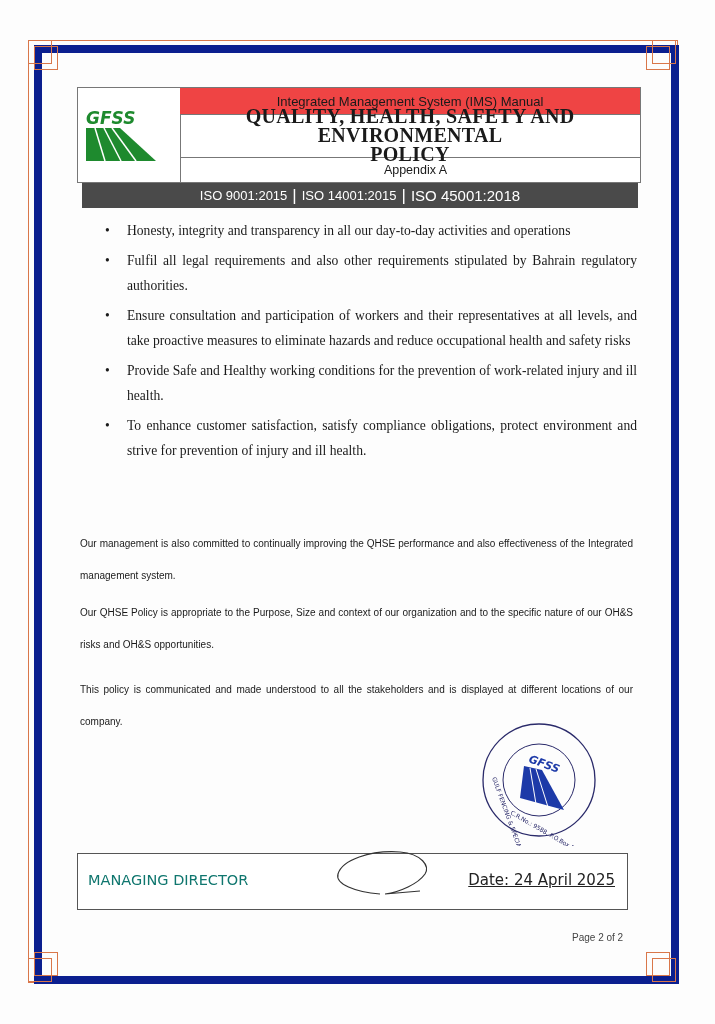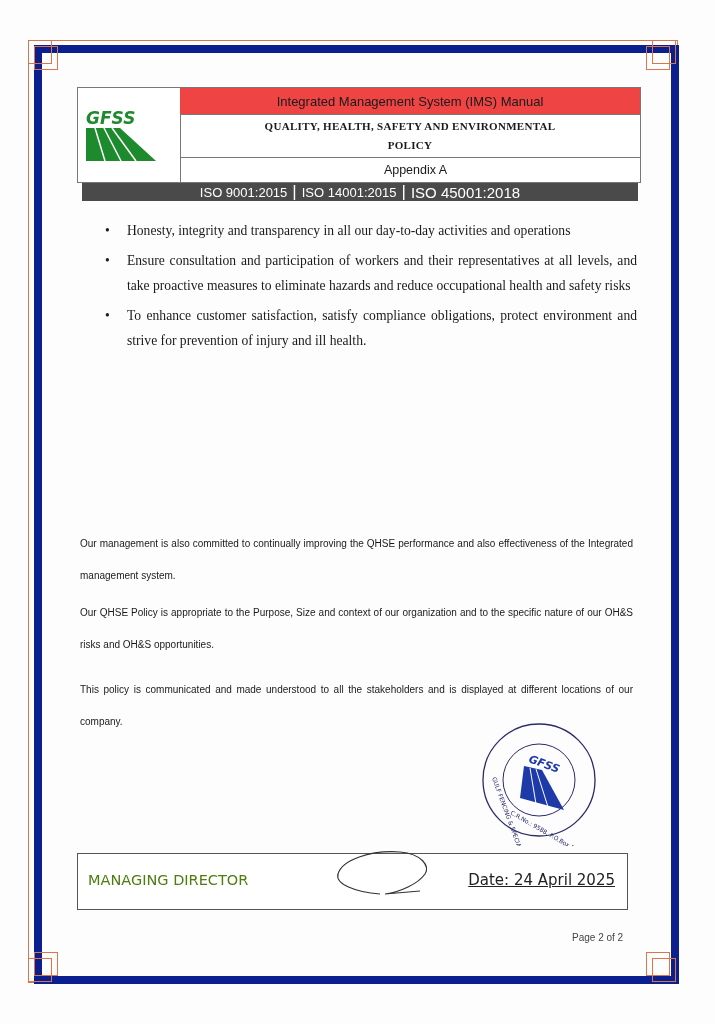--- a/index.html
+++ b/index.html
@@ -8,35 +8,35 @@
   .abs { position:absolute; }
   
   .blue-frame { left:34px; top:45px; width:629px; height:923px; border:8px solid #0b1f8f; }
   .orange-frame { left:28px; top:40px; width:648px; height:941px; border:1.5px solid #d9774a; }
   .corner { width:22px; height:22px; border:1.5px solid #d9774a; }
   
   .hdr { left:77px; top:87px; width:564px; height:96px; border:1px solid #777; background:#fff; box-sizing:border-box; }
   .logo-cell { position:absolute; left:0; top:0; width:102px; height:100%; border-right:1px solid #777; }
   .row { position:absolute; left:102px; right:0; border-bottom:1px solid #777; display:flex; align-items:center; justify-content:center; text-align:center; }
   .r1 { top:0; height:26px; background:#ef4444; font-size:13px; }
-  .r2 { top:26px; height:43px; font-family:"Liberation Serif", serif; font-weight:bold; font-size:11px; line-height:19px; letter-spacing:0.3px; }
+  .r2 { top:26px; height:43px; font-family:"Liberation Serif", serif; font-weight:bold; font-size:20px; line-height:19px; letter-spacing:0.3px; }
   .r3 { top:69px; height:26px; border-bottom:none; font-size:12.5px;padding-left:11px; }
-  .iso { left:82px; top:183px; width:556px; height:18px; background:#4a4a4a; color:#fff; font-size:13px; display:flex; align-items:center; justify-content:center; }
+  .iso { left:82px; top:183px; width:556px; height:25px; background:#4a4a4a; color:#fff; font-size:13px; display:flex; align-items:center; justify-content:center; }
   .iso .sep { margin:0 5px; font-size:17px; }
   .iso .big { font-size:15px;text-align:center; }
   
   ul.bullets { position:absolute; left:105px; top:218px; width:532px; margin:0; padding:0; list-style:none; font-size:13.6px; }
   ul.bullets li { position:relative; padding-left:22px; line-height:25px; text-align:justify; margin-bottom:5px;font-family:Liberation Serif, serif; }
   ul.bullets li::before { content:"•"; position:absolute; left:0; top:0; }
   .para { position:absolute; left:80px; width:553px; font-size:10px; line-height:32px; text-align:justify; }
   
   .stamp { left:480px; top:718px; width:118px; height:128px; }
   
   .sig { left:77px; top:853px; width:551px; height:57px; border:1px solid #555; box-sizing:border-box; background:#fff; }
-  .sig .md { position:absolute; left:10px; top:18px; font-family:"DejaVu Sans", sans-serif; font-size:14.5px; color:#4d7c0f; }
+  .sig .md { position:absolute; left:10px; top:18px; font-family:"DejaVu Sans", sans-serif; font-size:14.5px; color:#0f766e; }
   .sig .date { position:absolute; right:12px; top:17px; font-family:"DejaVu Sans", sans-serif; font-size:15px; color:#222; text-decoration:underline; }
   .page-no { left:572px; top:932px; font-size:10px; color:#444; }
 </style>
 </head>
 <body>
 
 <div class="abs orange-frame"></div>
 <div class="abs blue-frame"></div>
 
 <div class="abs corner" style="left:28px;top:40px;"></div>
@@ -71,21 +71,23 @@
 <div class="abs iso">
   <span>ISO 9001:2015</span>
   <span class="sep">|</span>
   <span>ISO 14001:2015</span>
   <span class="sep">|</span>
   <span class="big">ISO 45001:2018</span>
 </div>
 
 <ul class="bullets">
   <li>Honesty, integrity and transparency in all our day-to-day activities and operations</li>
+  <li>Fulfil all legal requirements and also other requirements stipulated by Bahrain regulatory authorities.</li>
   <li>Ensure consultation and participation of workers and their representatives at all levels, and take proactive measures to eliminate hazards and reduce occupational health and safety risks</li>
+  <li>Provide Safe and Healthy working conditions for the prevention of work-related injury and ill health.</li>
   <li> To enhance customer satisfaction, satisfy compliance obligations, protect environment and strive for prevention of injury and ill health.</li>
 </ul>
 
 <p class="para" style="top:528px;margin:0;">Our management is also committed to continually improving the QHSE performance and also effectiveness of the Integrated management system.</p>
 <p class="para" style="top:597px;margin:0;">Our QHSE Policy is appropriate to the Purpose, Size and context of our organization and to the specific nature of our OH&amp;S risks and OH&amp;S opportunities.</p>
 <p class="para" style="top:674px;margin:0;">This policy is communicated and made understood to all the stakeholders and is displayed at different locations of our company.</p>
 
 <div class="abs stamp">
   <svg width="118" height="128" viewBox="0 0 118 128">
     <circle cx="59" cy="62" r="56" fill="none" stroke="#2a2a6a" stroke-width="1.3"></circle>

